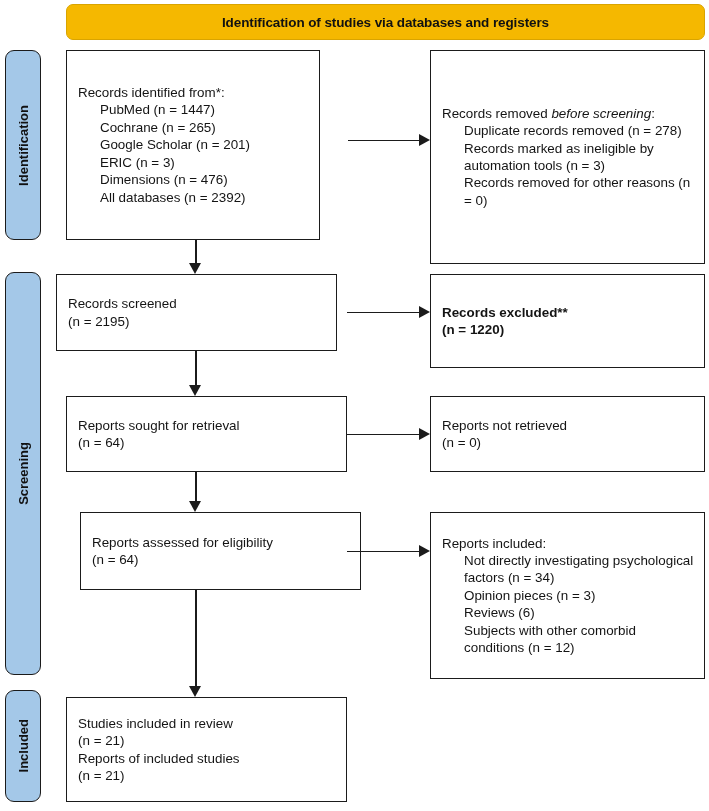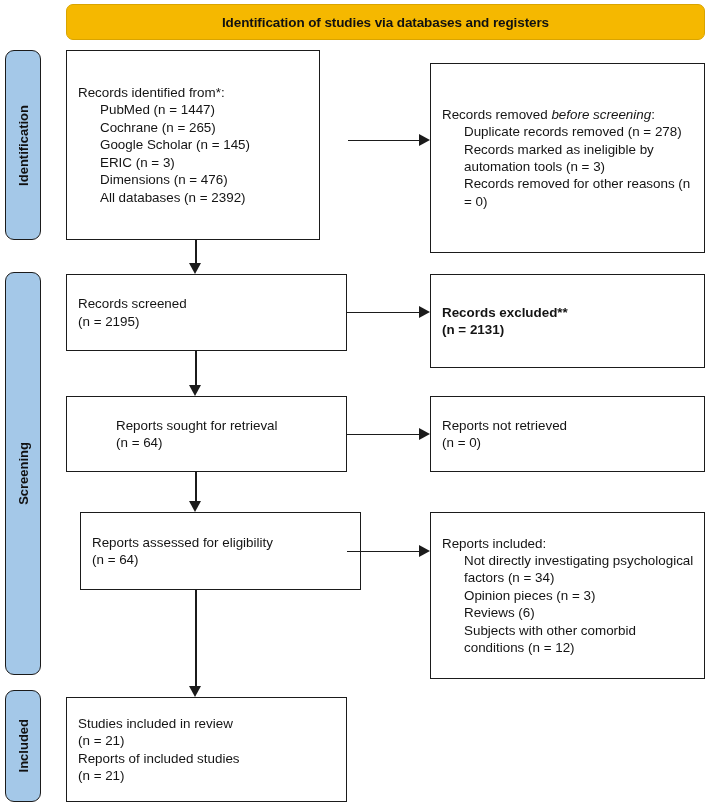--- a/index.html
+++ b/index.html
@@ -87,24 +87,24 @@
     color: #141414;
     line-height: 1.30;
     white-space: pre-wrap;
   }
   .line.indent { padding-left: 22px; text-indent: 0; }
   .line.hang   { padding-left: 22px; text-indent: -0px; }
   .ital { font-style: italic; }
 
   
   #box-identified      { left: 66px;  top: 50px;  width: 254px; height: 190px; }
-  #box-removed         { left: 430px; top: 50px;  width: 275px; height: 190px; margin-top: 13px; }
-  #box-screened        { left: 66px;  top: 274px; width: 281px; height: 77px; }
+  #box-removed         { left: 430px; top: 50px;  width: 275px; height: 214px; }
+  #box-screened        { left: 56px;  top: 274px; width: 281px; height: 77px; }
   #box-excluded        { left: 430px; top: 274px; width: 275px; height: 94px; font-weight: bold; }
-  #box-sought          { left: 66px;  top: 396px; width: 281px; height: 76px; padding-left: 38px; }
+  #box-sought          { left: 66px;  top: 396px; width: 281px; height: 76px; }
   #box-notretrieved    { left: 430px; top: 396px; width: 275px; height: 76px; }
   #box-assessed        { left: 66px;  top: 512px; width: 281px; height: 78px; margin-left: 14px; }
   #box-reportsexcluded { left: 430px; top: 512px; width: 275px; height: 167px; }
   #box-included        { left: 66px;  top: 697px; width: 281px; height: 105px; }
 
   
   .conn {
     position: absolute;
     background: #1b1b1b;
   }
@@ -143,21 +143,21 @@
   </div>
   <div class="stage" id="stage-included">
     <span class="stage-text">Included</span>
   </div>
 
   <div class="box" id="box-identified">
     <div class="box-inner">
       <div class="line">Records identified from*:</div>
       <div class="line indent">PubMed (n = 1447)</div>
       <div class="line indent">Cochrane (n = 265)</div>
-      <div class="line indent">Google Scholar (n = 145)</div>
+      <div class="line indent">Google Scholar (n = 201)</div>
       <div class="line indent">ERIC (n = 3)</div>
       <div class="line indent">Dimensions (n = 476)</div>
       <div class="line indent">All databases (n = 2392)</div>
     </div>
   </div>
 
   <div class="box" id="box-removed">
     <div class="box-inner">
       <div class="line"><span>Records removed </span><span class="ital">before screening</span><span>:</span></div>
       <div class="line hang">Duplicate records removed (n = 278)</div>
@@ -169,21 +169,21 @@
   <div class="box" id="box-screened">
     <div class="box-inner">
       <div class="line">Records screened</div>
       <div class="line">(n = 2195)</div>
     </div>
   </div>
 
   <div class="box" id="box-excluded">
     <div class="box-inner">
       <div class="line">Records excluded**</div>
-      <div class="line">(n = 2131)</div>
+      <div class="line">(n = 1220)</div>
     </div>
   </div>
 
   <div class="box" id="box-sought">
     <div class="box-inner">
       <div class="line">Reports sought for retrieval</div>
       <div class="line">(n = 64)</div>
     </div>
   </div>
 

